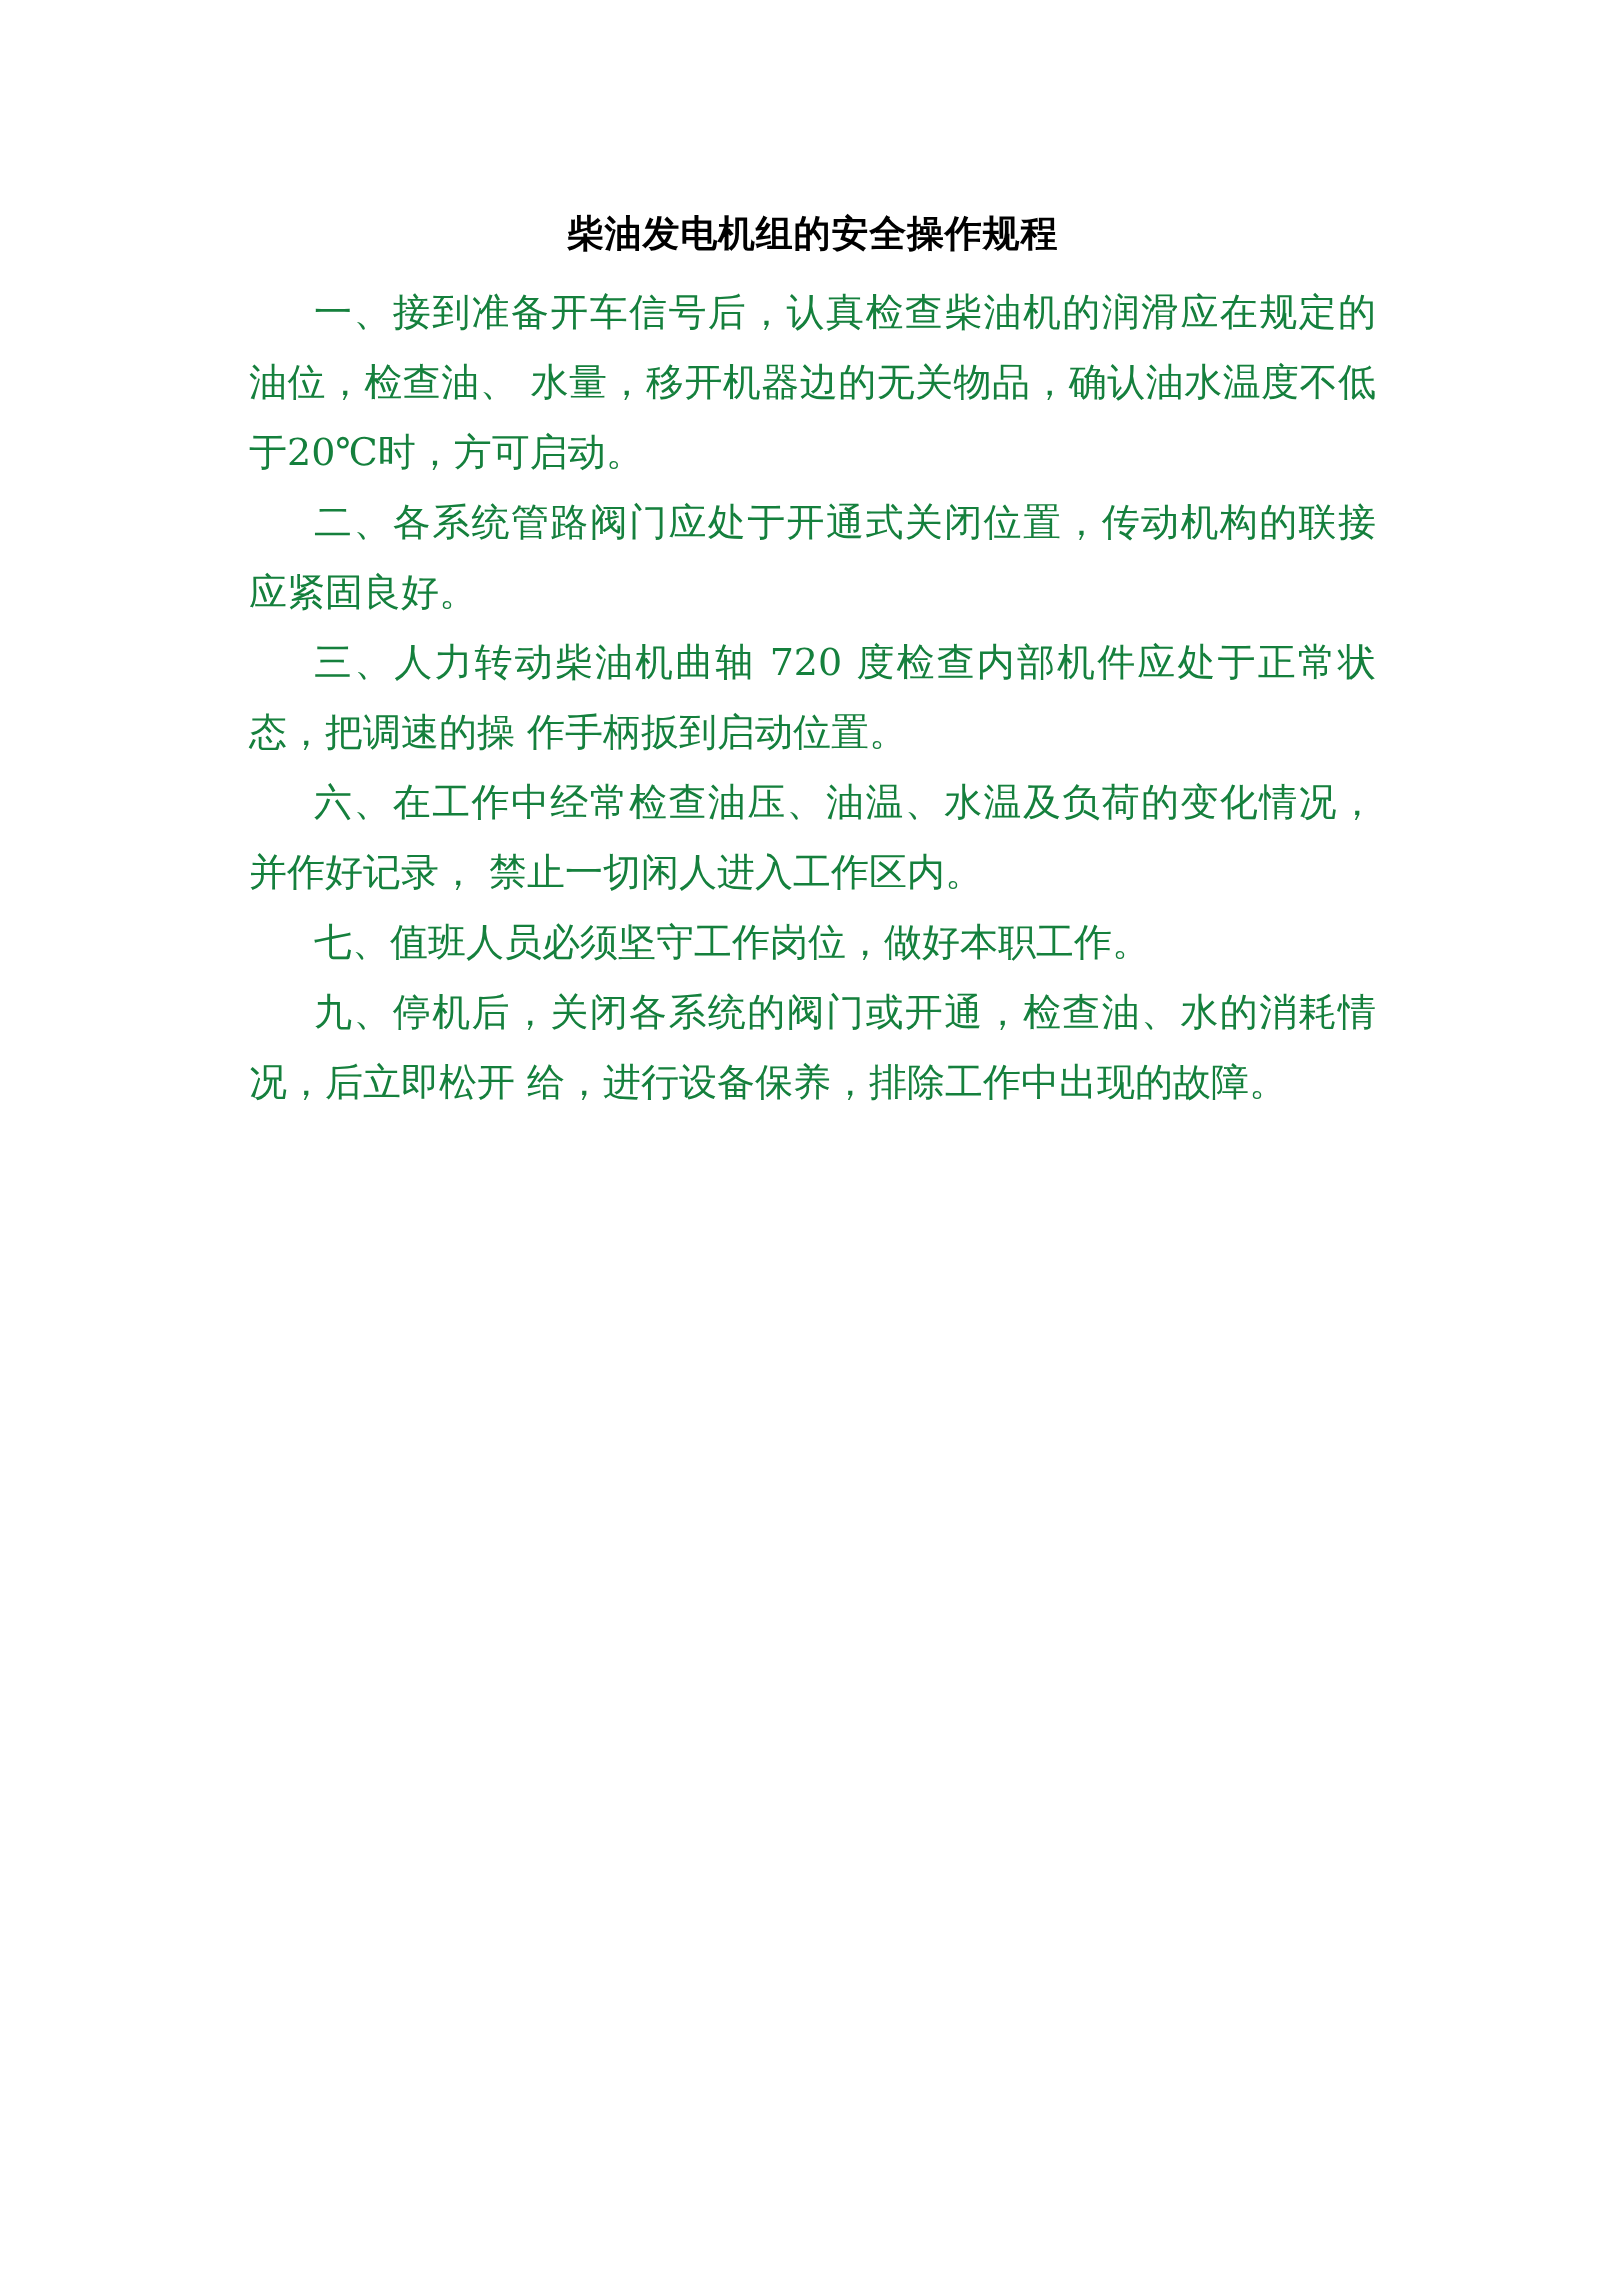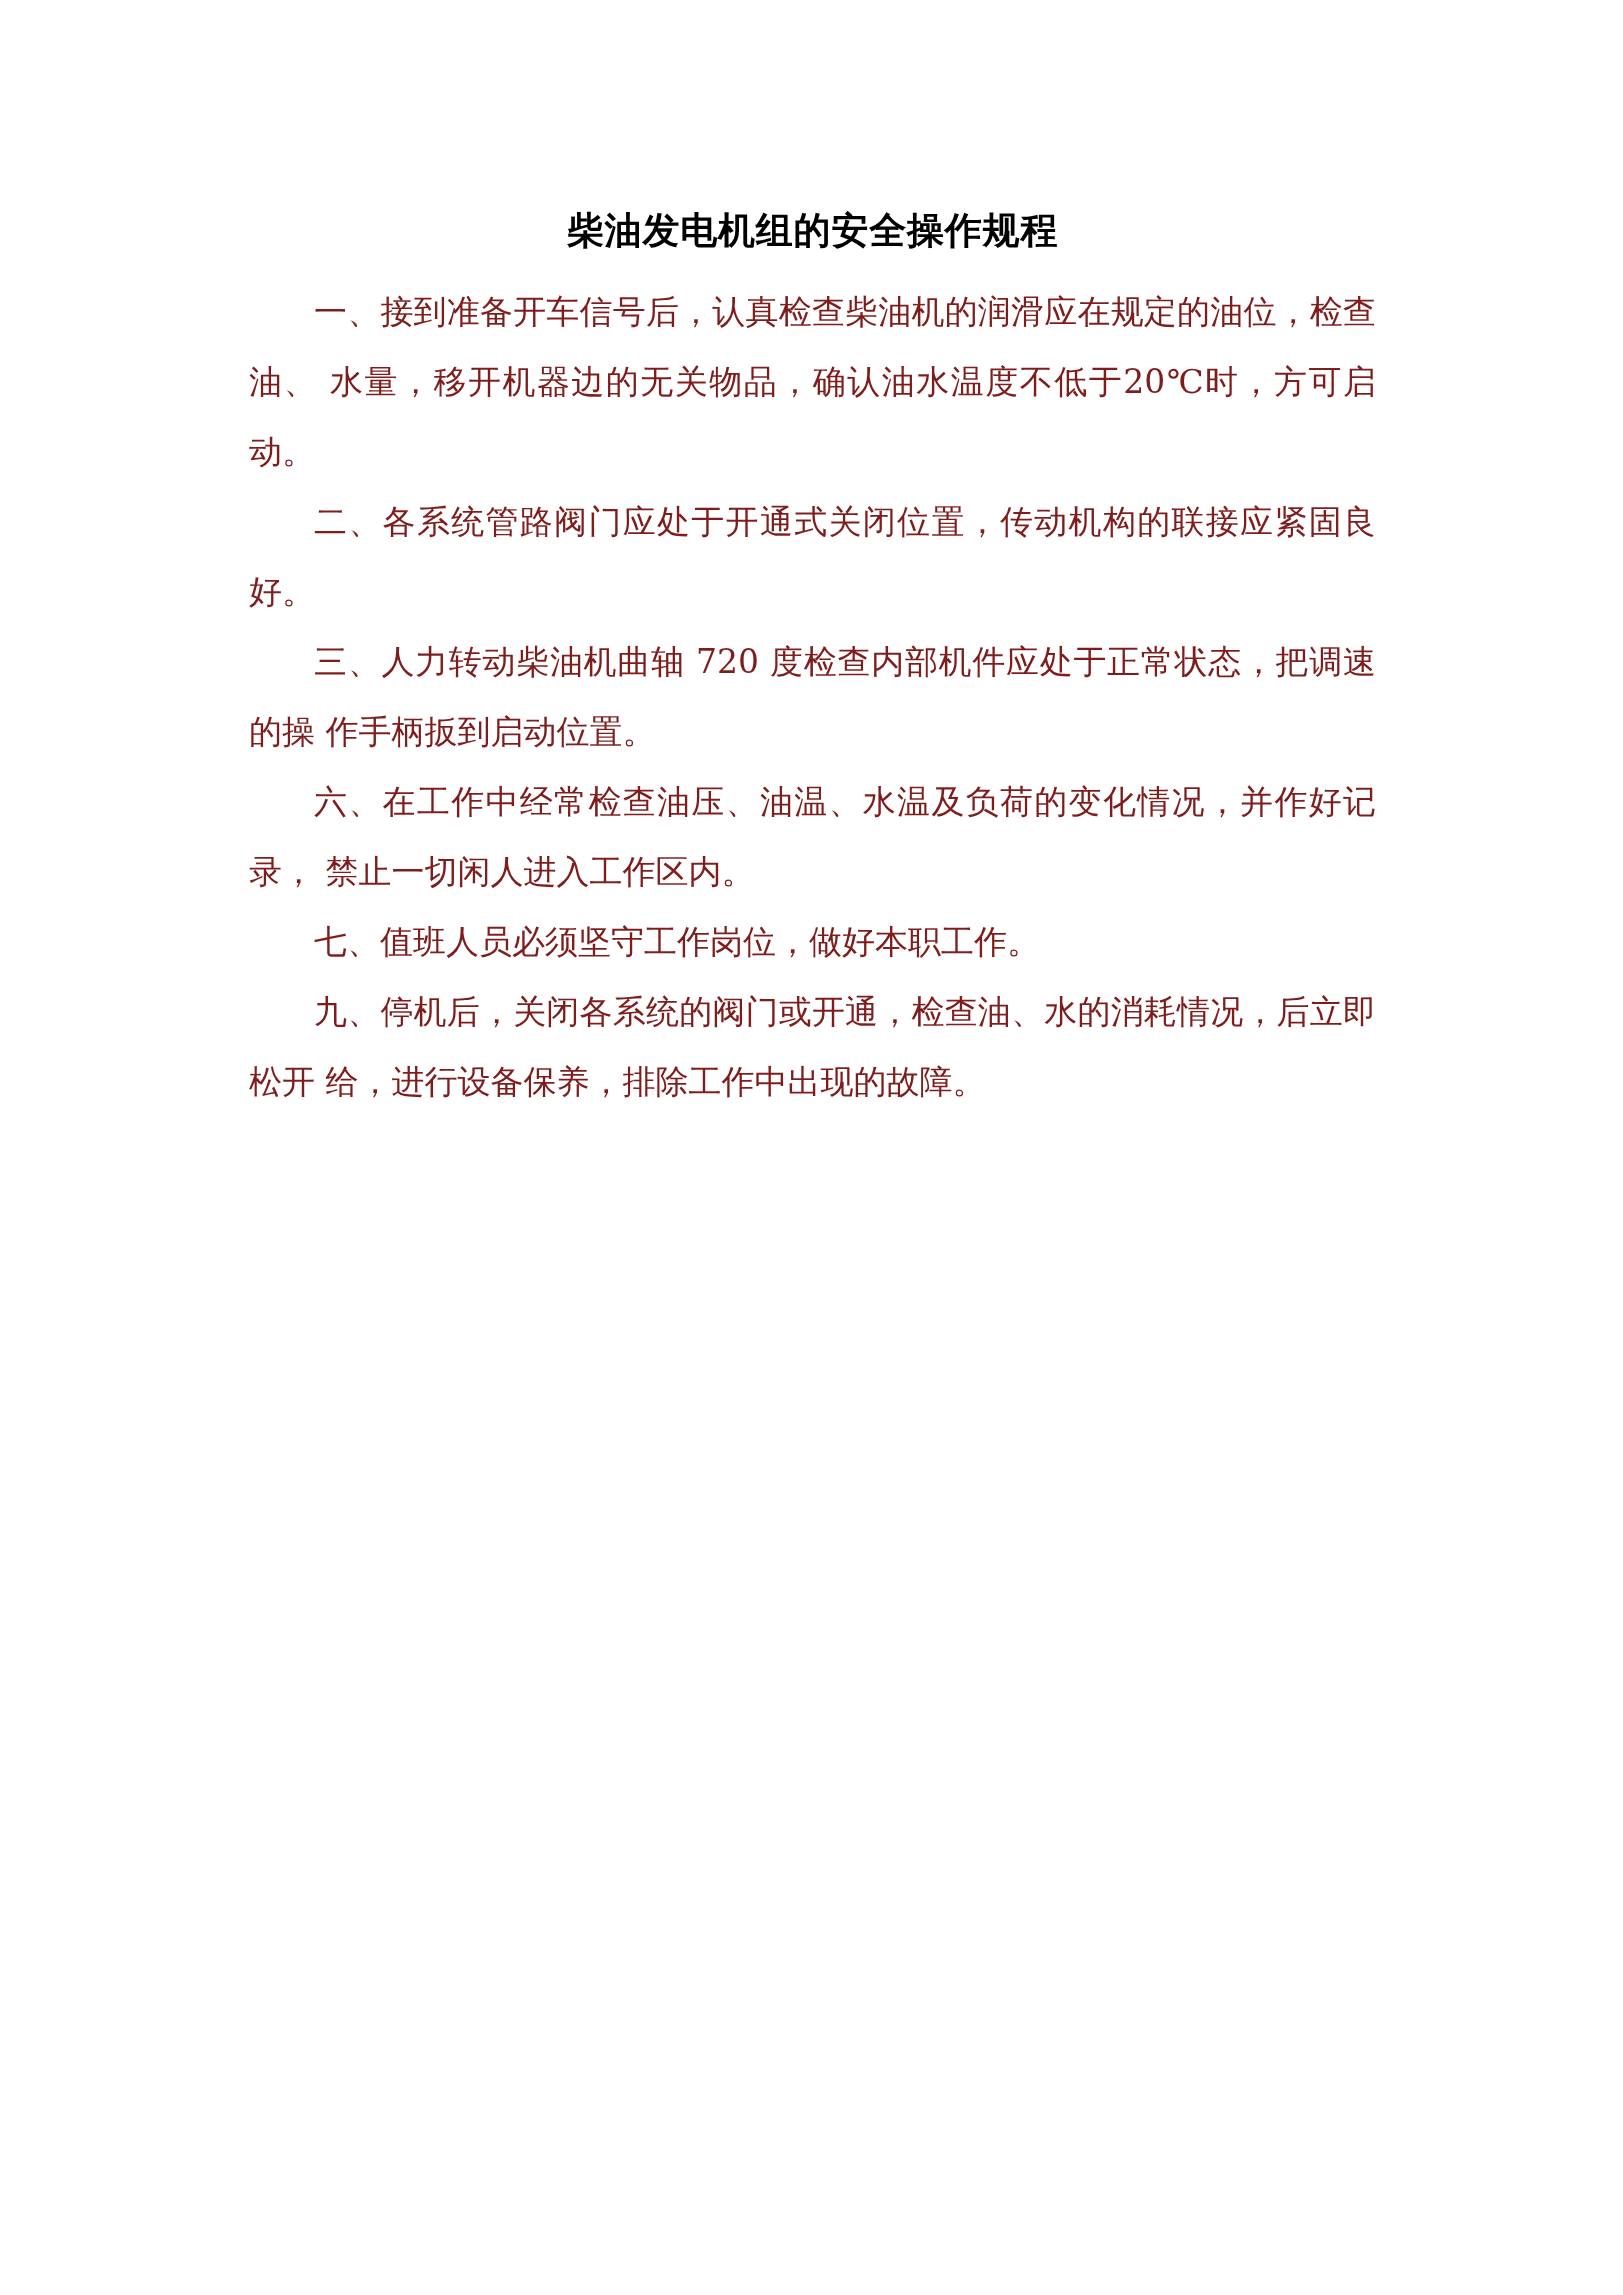--- a/index.html
+++ b/index.html
@@ -25,26 +25,26 @@
     width: 1127px;
   }
   .doc-title {
     font-size: 37px;
     font-weight: bold;
     text-align: center;
     color: #000000;
     line-height: 1.55;
     letter-spacing: 0.8px;
     margin: 0 0 14.5px 0;
-    font-family: Liberation Mono, monospace;
+    font-family: Liberation Sans, sans-serif;
   }
   .para {
-    font-size: 33px;
+    font-size: 38px;
     line-height: 70px;
-    color: #7f1d1d;
+    color: #15803d;
     text-align: justify;
     text-justify: inter-character;
     text-indent: 65px;
     margin: 0;
     font-family: "DejaVu Serif", "Liberation Serif", serif;
     word-break: break-all;
     letter-spacing: 0px;
   }
 </style>
 </head>

